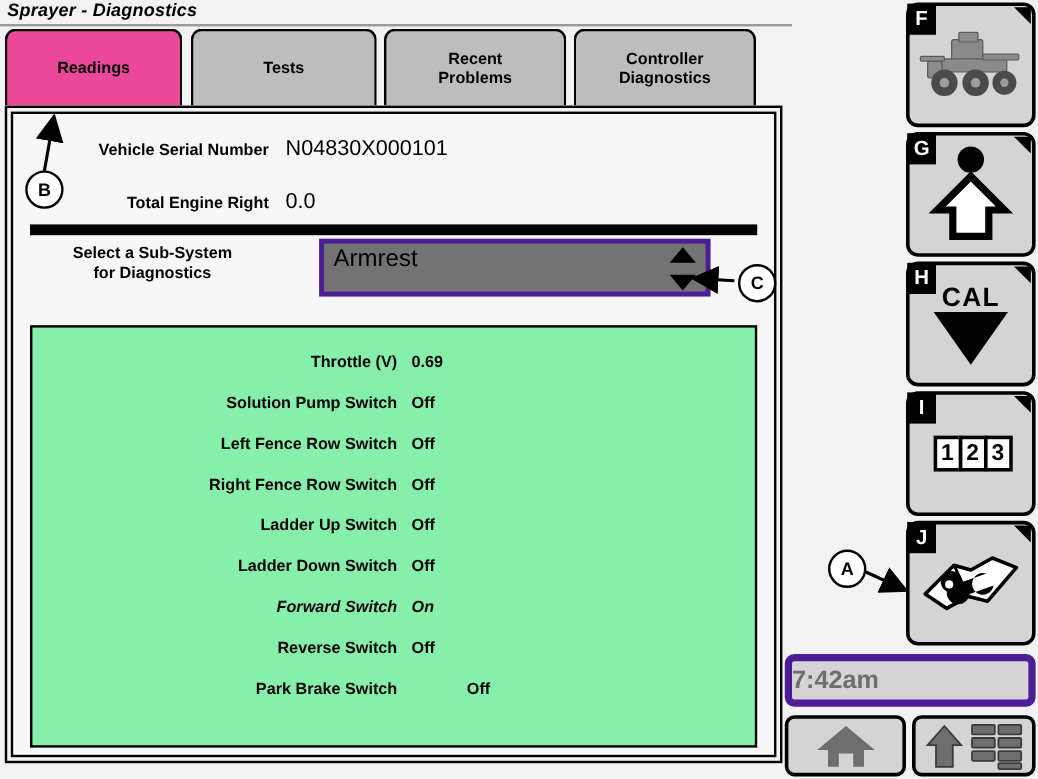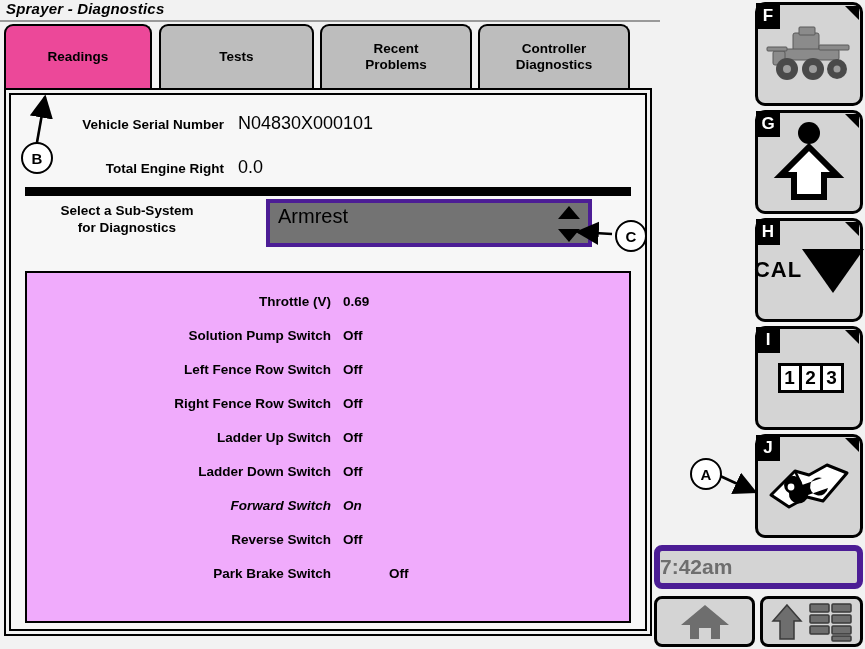--- a/index.html
+++ b/index.html
@@ -97,21 +97,21 @@
     border-bottom:13px solid #000;
   }
   .tri-dn{
     width:0;height:0;border-left:11px solid transparent;border-right:11px solid transparent;
     border-top:13px solid #000;
   }
 
   
   .list-box{
     position:absolute;left:14px;top:176px;width:606px;height:352px;
-    background:#f0abfc;border:2px solid #000;box-sizing:border-box;
+    background:#86efac;border:2px solid #000;box-sizing:border-box;
   }
   .reading-row{
     position:absolute;left:0;width:100%;height:28px;
     display:flex;align-items:center;
   }
   .r-label{
     width:304px;text-align:right;
     font-size:13.5px;font-weight:bold;color:#000;
     white-space:nowrap;
   }
@@ -138,21 +138,21 @@
     width:24px;height:26px;background:#000;color:#fff;
     font-size:17px;font-weight:bold;
     display:flex;align-items:center;justify-content:center;
   }
   .btn-body{
     position:absolute;left:0;top:0;width:100%;height:100%;
     display:flex;align-items:center;justify-content:center;
   }
 
   
-  .cal-wrap{display:flex;flex-direction:row;align-items:center;justify-content:center;}
+  .cal-wrap{display:flex;flex-direction:column;align-items:center;justify-content:center;}
   .cal-text{font-size:22px;font-weight:bold;color:#000;letter-spacing:1px;line-height:1;}
   .cal-tri{
     width:0;height:0;margin-top:1px;
     border-left:31px solid transparent;border-right:31px solid transparent;
     border-top:44px solid #000;
   }
 
   
   .num-wrap{display:flex;}
   .num-cell{

